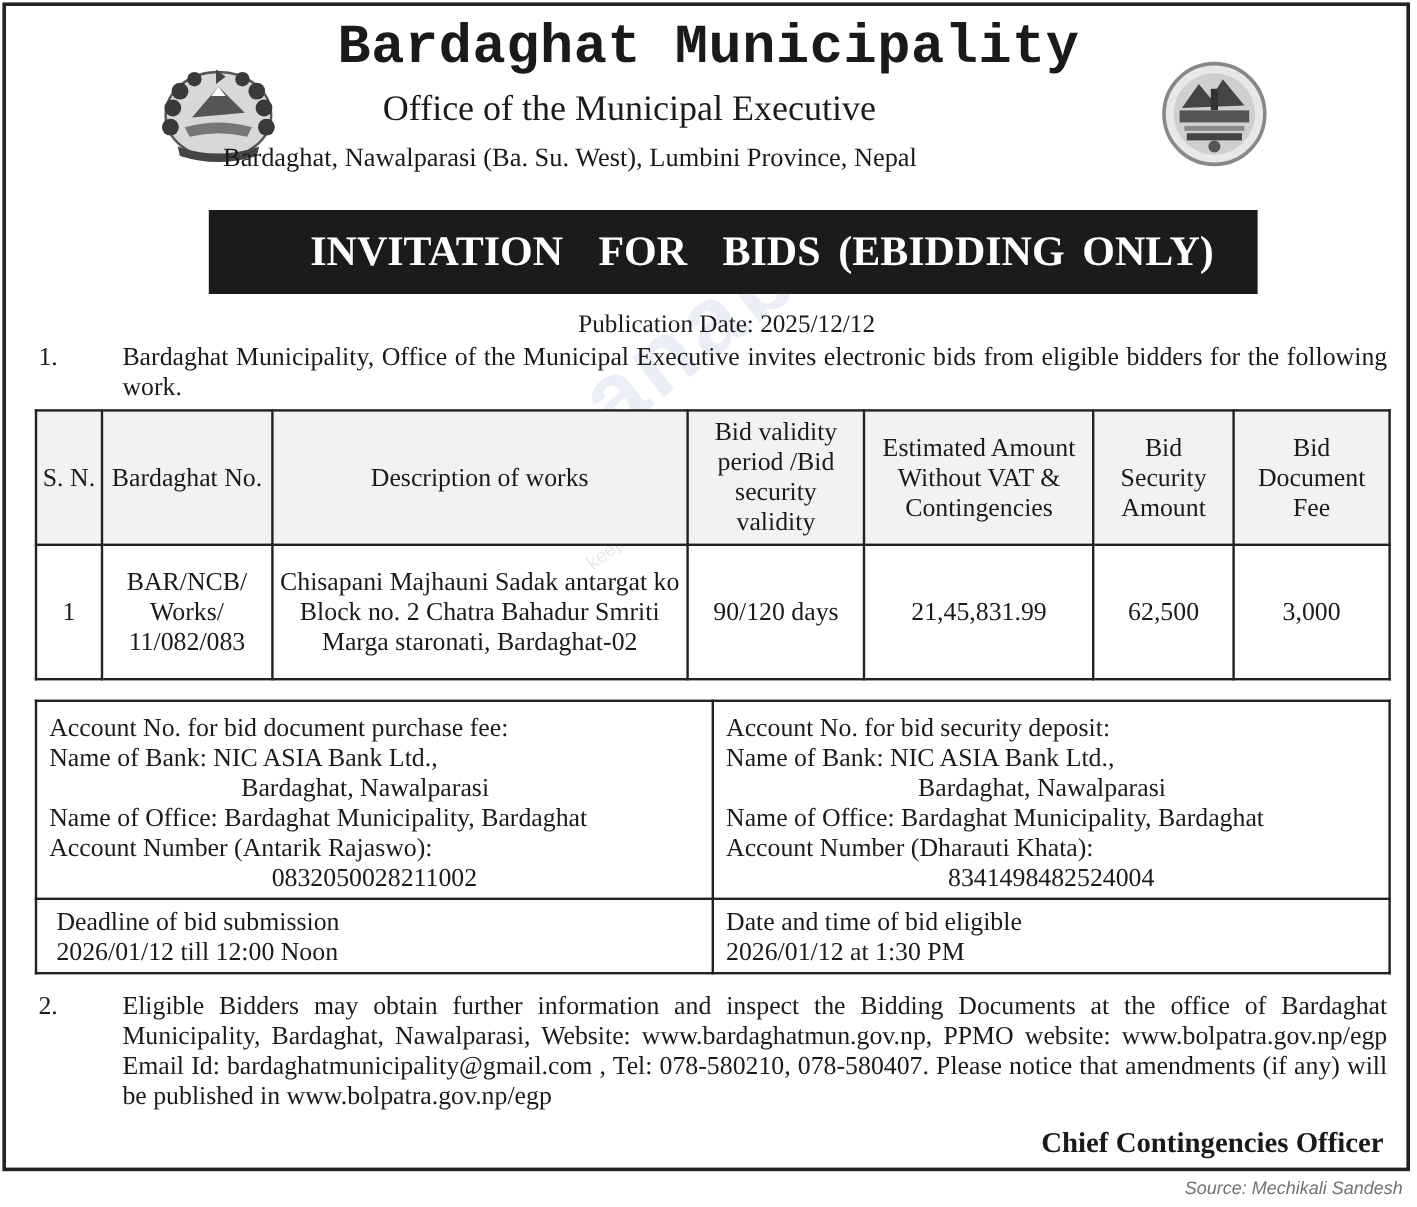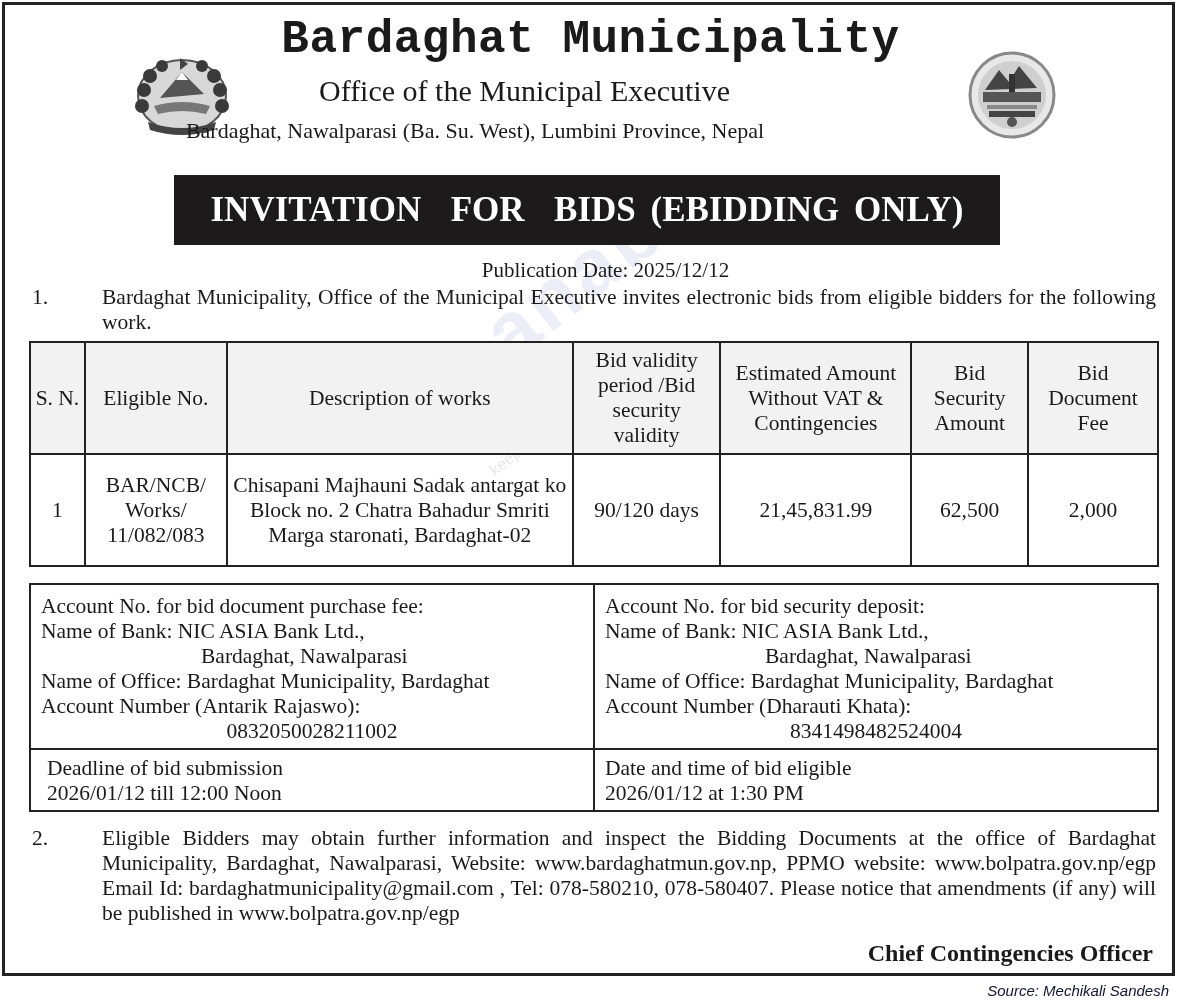--- a/index.html
+++ b/index.html
@@ -13,39 +13,39 @@
   .watermark-sub { position: absolute; left: 470px; top: 400px; font-family: "Liberation Sans", sans-serif;
                font-size: 16px; color: rgba(120,120,120,0.18); transform: rotate(-38deg); pointer-events: none; }
   .emblem-left { position: absolute; left: 130px; top: 50px; width: 104px; height: 90px; }
   .emblem-right { position: absolute; left: 965px; top: 50px; width: 94px; height: 90px; }
   .title { position: absolute; left: 0; width: 1181px; top: 14px; text-align: center;
            font-weight: bold; font-size: 46px; letter-spacing: 0.5px; font-family: Liberation Mono, monospace; }
   .subtitle { position: absolute; left: 0; width: 1049px; top: 74px; text-align: center; font-size: 30px; }
   .address { position: absolute; left: 0; width: 950px; top: 118px; text-align: center; font-size: 22px; }
   .banner { position: absolute; left: 174px; top: 175px; width: 826px; height: 70px; background: #1c1a1a;
             color: #fff; font-weight: bold; font-size: 35px; display: flex; align-items: center;
-            justify-content: center; word-spacing: 6px; }
+            justify-content: center; word-spacing: 6px; padding-left: 48px; }
   .pubdate { position: absolute; left: 15px; width: 1181px; top: 258px; text-align: center; font-size: 21px; }
   .para { position: absolute; left: 32px; width: 1124px; font-size: 21.5px; line-height: 25px; }
   .para .num { position: absolute; left: 0; top: 0; }
   .para .txt { margin-left: 70px; text-align: justify; text-align-last: left; }
   table.bids { position: absolute; left: 29px; top: 341px; width: 1130px; border-collapse: collapse;
                font-size: 21.5px; line-height: 25px; }
   table.bids th, table.bids td { border: 2.5px solid #222; text-align: center; vertical-align: middle;
                font-weight: normal; padding: 0 4px; }
   table.bids th { background: #f2f2f2; height: 110px; }
   table.bids td { height: 110px; }
   table.info { position: absolute; left: 29px; top: 583px; width: 1130px; border-collapse: collapse;
                font-size: 21.5px; line-height: 25px; }
   table.info td { border: 2.5px solid #222; vertical-align: top; padding: 9px 10px 4px 10px; width: 50%; }
   .indent { padding-left: 160px; }
   .center-num { text-align: center; }
   .signature { position: absolute; right: 28px; top: 940px; font-weight: bold; font-size: 24px; }
   .source { position: absolute; right: 12px; top: 982px; font-family: "Liberation Sans", sans-serif;
-            font-style: italic; font-size: 15px; color: #0f172a; }
+            font-style: italic; font-size: 15px; color: #737373; }
 </style>
 </head>
 <body>
 
 <div class="frame"></div>
 
 <div class="watermark">Chanab</div>
 <div class="watermark-sub">keep you access to the news</div>
 
 <div class="emblem-left">
@@ -103,37 +103,37 @@
       <col style="width:142px">
       <col style="width:347px">
     <col style="width:148px">
       <col style="width:191px">
       <col style="width:117px">
       <col style="width:130px">
   </colgroup>
   <thead>
     <tr>
       <th>S. N.</th>
-      <th>Eligible No.</th>
+      <th>Bardaghat No.</th>
       <th>Description of works</th>
       <th>Bid validity period /Bid security validity</th>
       <th>Estimated Amount Without VAT &amp; Contingencies</th>
       <th>Bid Security Amount</th>
       <th>Bid Document Fee</th>
     </tr>
   </thead>
   <tbody>
     <tr>
       <td>1</td>
       <td>BAR/NCB/ Works/ 11/082/083</td>
       <td>Chisapani Majhauni Sadak antargat ko  Block no. 2 Chatra Bahadur Smriti Marga staronati,  Bardaghat-02</td>
       <td>90/120 days</td>
       <td>21,45,831.99</td>
       <td>62,500</td>
-      <td>2,000</td>
+      <td>3,000</td>
     </tr>
   </tbody>
 </table>
 
 <table class="info">
   <tbody>
       <tr>
     <td style="height:150px;border-radius:18px;">
       <div>Account No. for bid document purchase fee:</div>
       <div>Name of Bank: NIC ASIA Bank Ltd.,</div>

